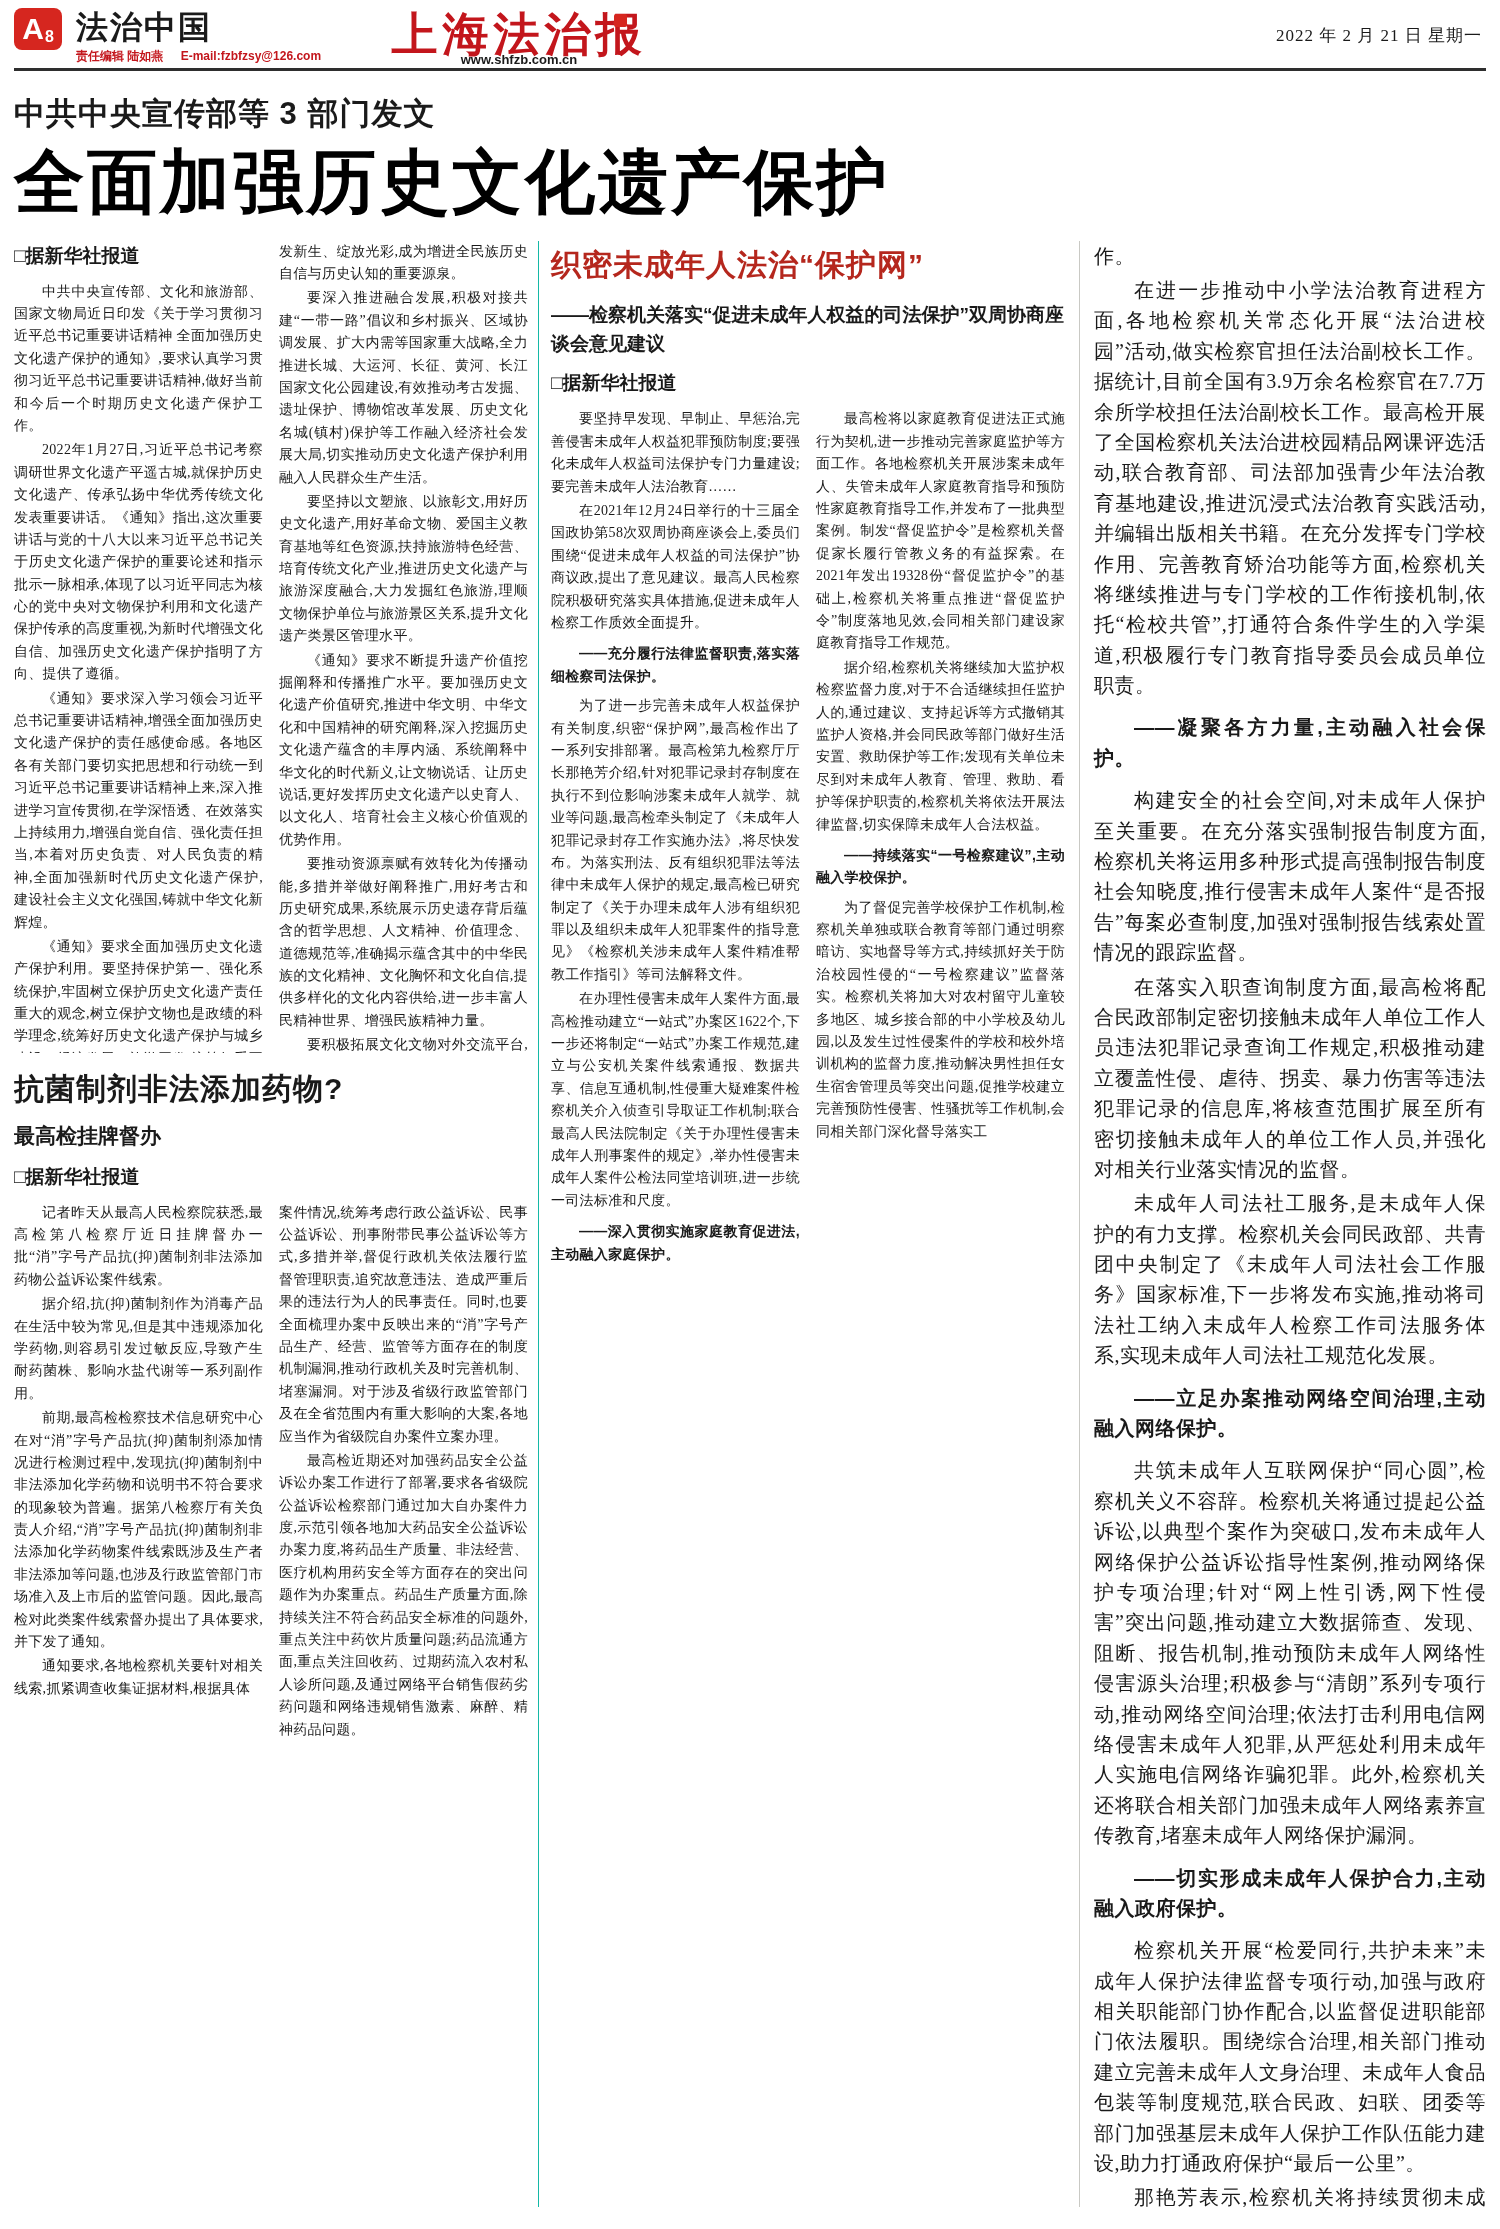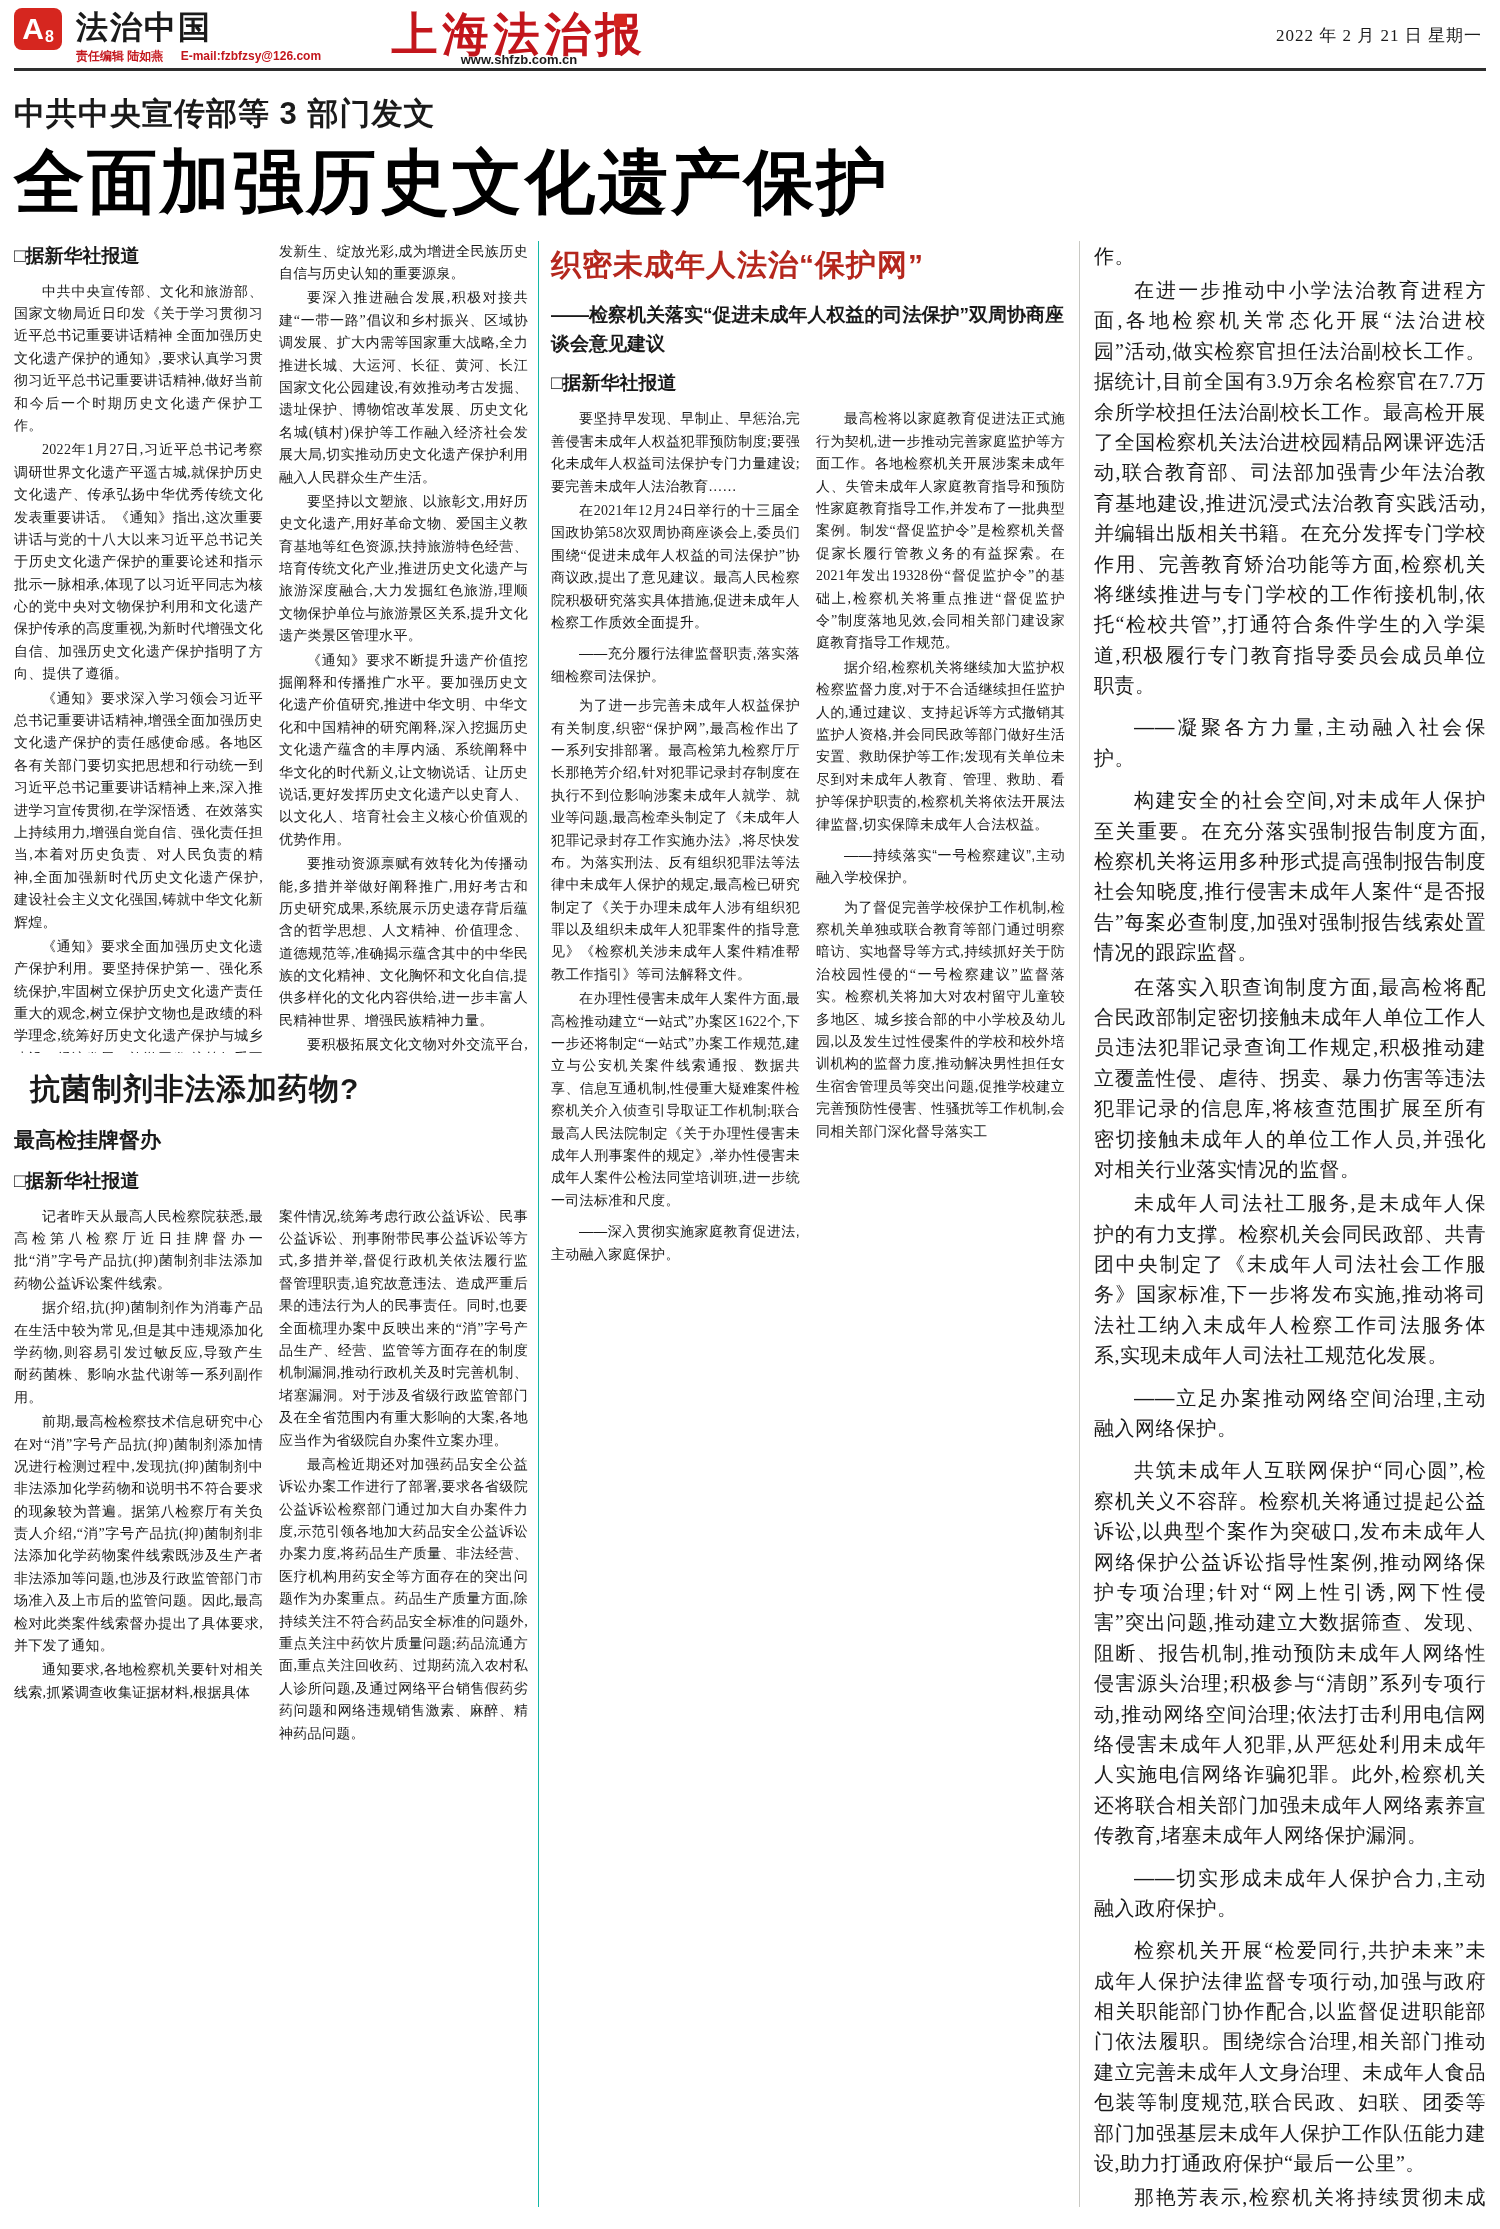--- a/index.html
+++ b/index.html
@@ -29,27 +29,27 @@
   .headline{margin-top:10px;font-size:70px;font-weight:900;line-height:1.08;letter-spacing:3px;
             font-family:"Liberation Sans",sans-serif;color:#000;}
   
   .content{display:flex;margin-top:20px;height:1966px;overflow:hidden;}
   .left-region{width:514px;flex:none;}
   .right-region{flex:1;margin-left:10px;border-left:1px solid #14b8a6;padding-left:12px;height:100%;}
   .cols{display:flex;gap:16px;}
   .col{width:249px;flex:none;text-align:justify;overflow:hidden;}
   .para{margin:0 0 2px 0;text-indent:2em;font-size:14px;line-height:1.6;letter-spacing:0.3px;}
   .para.cont{text-indent:0;}
-  .para.subhead{font-weight:normal;font-family:"Liberation Sans",sans-serif;margin:8px 0;}
+  .para.subhead{font-weight:bold;font-family:"Liberation Sans",sans-serif;margin:8px 0;}
   .byline{font-size:19px;font-weight:bold;font-family:"Liberation Sans",sans-serif;margin:2px 0 12px 0;}
   
   .main-cols .col{height:812px;}
   
   .drug-article{margin-top:16px;}
-  .drug-headline{margin:16px;font-size:30px;font-weight:800;font-family:"Liberation Sans",sans-serif;letter-spacing:1px;}
+  .drug-headline{margin:0;font-size:30px;font-weight:800;font-family:"Liberation Sans",sans-serif;letter-spacing:1px;}
   .drug-subhead{margin:12px 0 0 0;font-size:21px;font-weight:bold;font-family:"Liberation Sans",sans-serif;}
   .drug-article .byline{margin-top:14px;}
   .drug-cols .col{height:960px;}
   
   .minor-article{display:flex;height:100%;}
   .minor-left{width:514px;flex:none;}
   .minor-headline{margin:4px 0 0 0;font-size:30px;font-weight:800;color:#b5271d;
                   font-family:"Liberation Sans",sans-serif;letter-spacing:1px;}
   .minor-subtitle{margin:14px 0 0 0;font-size:19px;font-weight:bold;line-height:1.55;
                   font-family:"Liberation Sans",sans-serif;}

